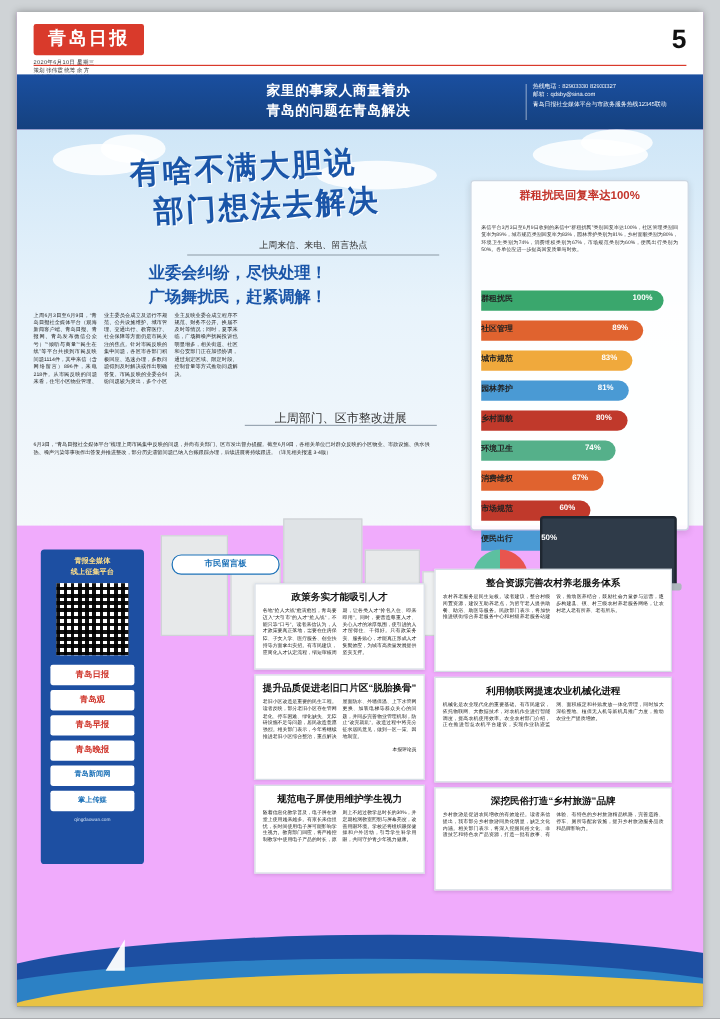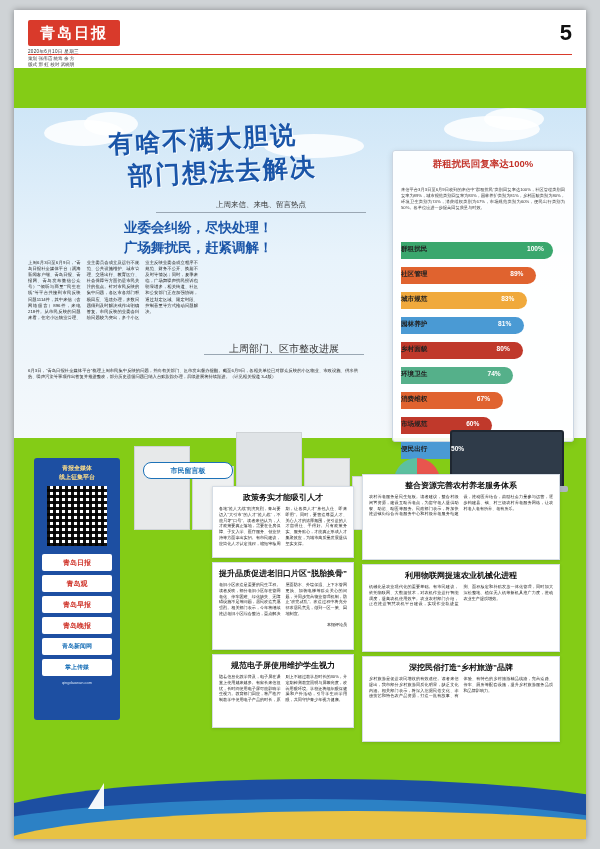--- a/index.html
+++ b/index.html
@@ -1,18 +1,18 @@
 <!DOCTYPE html>
 <html><head>
 <meta charset="utf-8">
 <style>
   html,body{margin:0;padding:0;background:#6d6f71;}
   body{font-family:"Liberation Sans","DejaVu Sans",sans-serif;}
   .page{position:relative;width:600px;height:849px;overflow:hidden;background:#cfd3d6;}
-  .paper{position:absolute;left:14px;top:10px;width:572px;height:829px;background:#84cc16;
+  .paper{position:absolute;left:14px;top:10px;width:572px;height:829px;background:#f0abfc;
          box-shadow:0 0 6px rgba(0,0,0,.35);overflow:hidden;}
 
   
   .masthead{position:absolute;left:0;top:0;width:572px;height:58px;background:#ffffff;}
   .logo-box{position:absolute;left:14px;top:10px;width:92px;height:26px;background:#d93a2b;border-radius:2px;
             color:#fff;font-size:15px;font-weight:bold;letter-spacing:2px;text-align:center;line-height:26px;}
   .logo-sub{position:absolute;left:14px;top:39px;width:110px;font-size:4.6px;color:#333;letter-spacing:.3px;}
   .logo-credits{position:absolute;left:14px;top:46px;width:120px;font-size:4.6px;color:#333;line-height:6px;}
   .head-title{position:absolute;left:120px;top:14px;width:370px;text-align:center;font-size:16.5px;
               font-weight:bold;color:#1b1b1b;letter-spacing:.5px;}
@@ -102,20 +102,30 @@
 
     <div class="masthead">
       <div class="logo-box">青岛日报</div>
       <div class="logo-sub">2020年6月10日 星期三</div>
       <div class="logo-credits" style="white-space:pre-line">策划 张伟霞  统筹 余 方
 版式 邢 虹  校对 武晓明</div>
       <div class="page-num">5</div>
       <div class="rule"></div>
     </div>
 
+    <div class="banner">
+      <div class="banner-main">
+        <div>家里的事家人商量着办</div>
+        <div>青岛的问题在青岛解决</div>
+      </div>
+      <div class="banner-sep"></div>
+      <div class="banner-side" style="white-space:pre-line">热线电话：82903330  82933327
+邮箱：qdsby@sina.com
+青岛日报社全媒体平台与市政务服务热线12345联动</div>
+    </div>
 
     <div class="hero">
       <div class="cloud" style="left:30px;top:12px;width:80px;height:26px;"></div>
       <div class="cloud" style="left:70px;top:4px;width:54px;height:24px;"></div>
       <div class="cloud" style="left:250px;top:26px;width:100px;height:24px;"></div>
       <div class="cloud" style="left:430px;top:8px;width:96px;height:26px;"></div>
       <div class="cloud" style="left:470px;top:0px;width:60px;height:22px;"></div>
     </div>
 
     <div class="hero-title">

